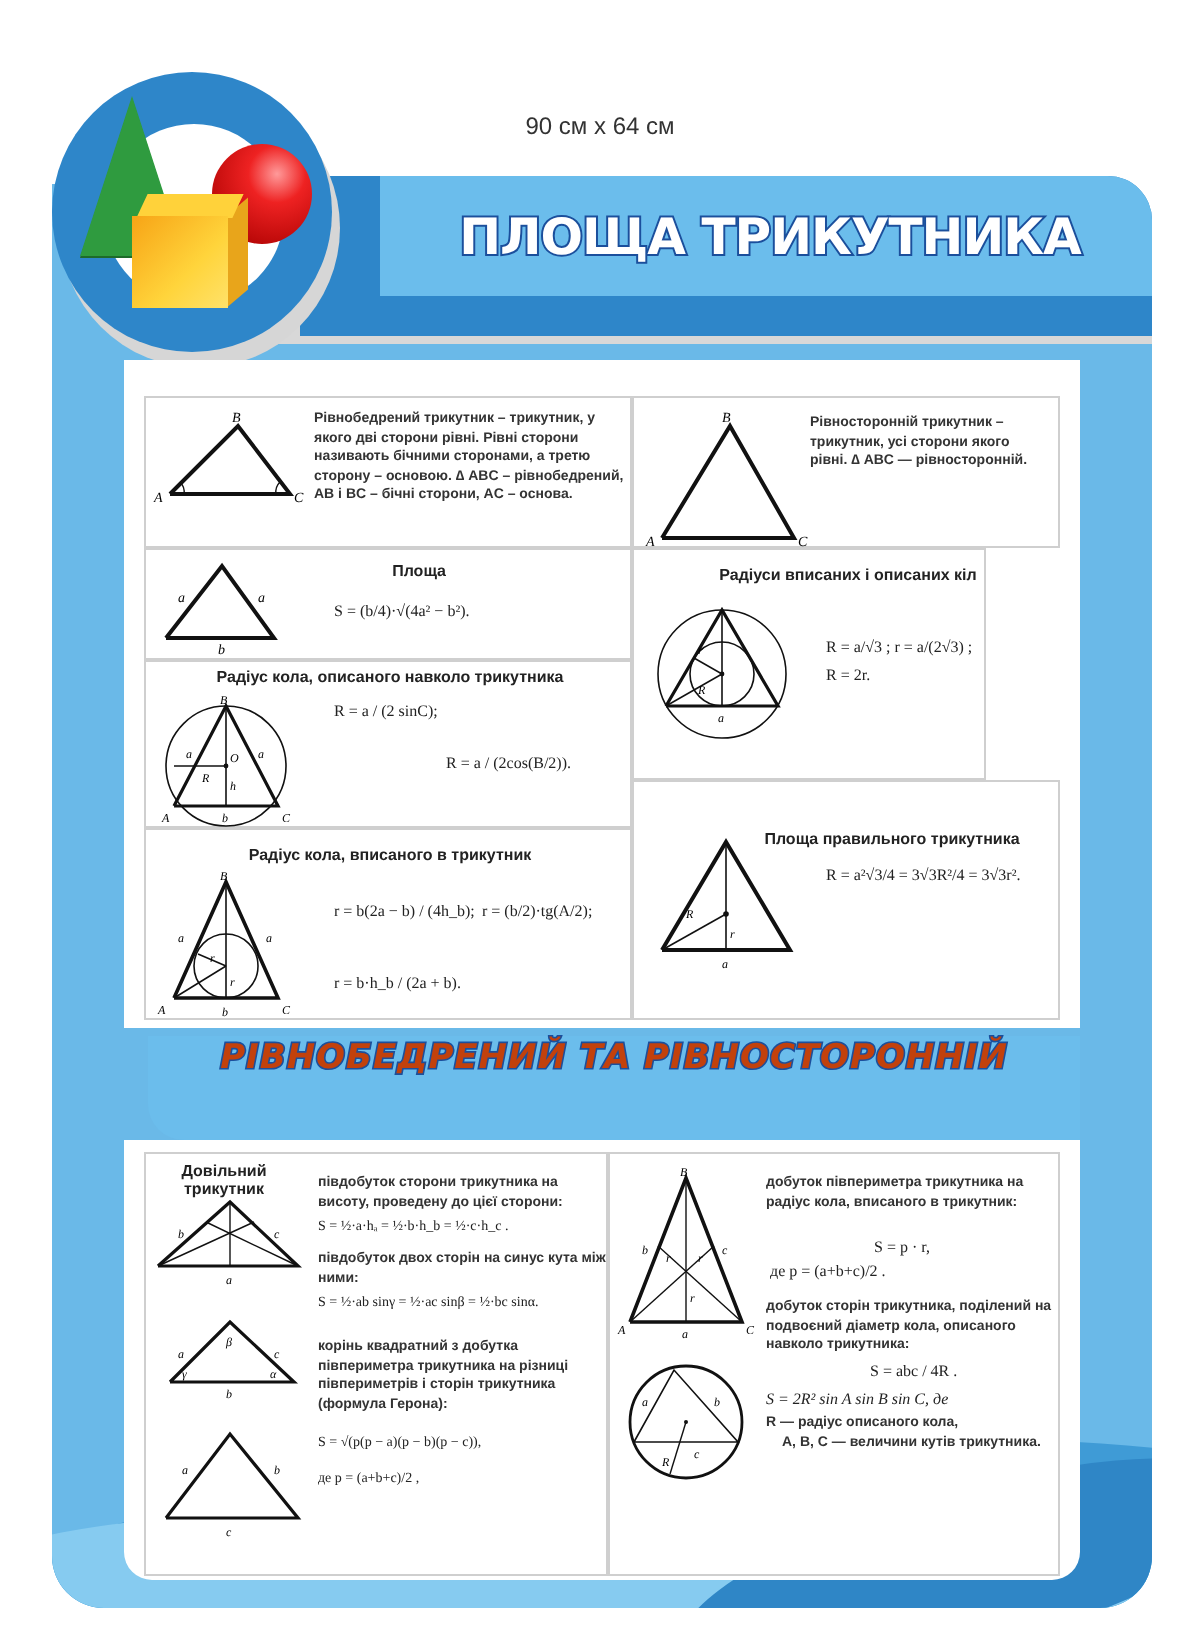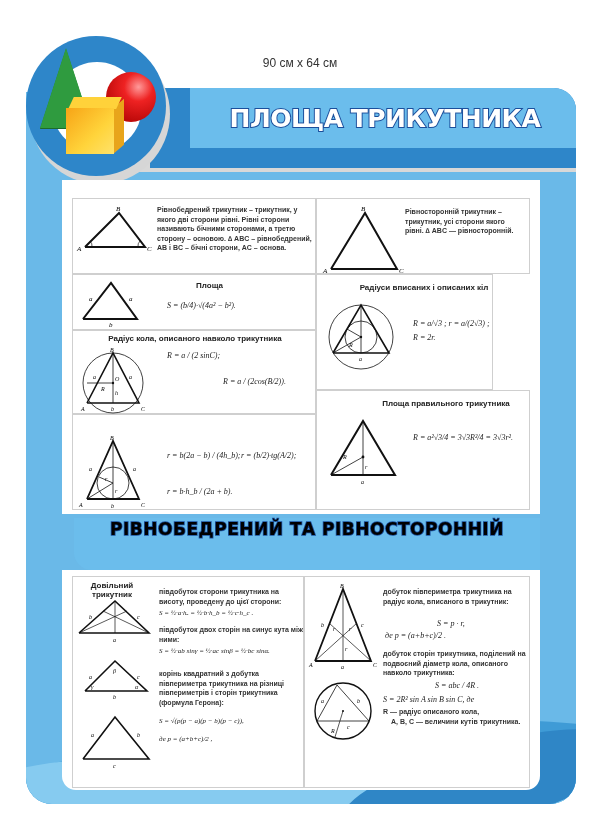--- a/index.html
+++ b/index.html
@@ -30,27 +30,27 @@
   .cube-front { position: absolute; left: 66px; top: 108px; width: 48px; height: 46px; background: linear-gradient(135deg, #f7a416, #ffd43b 60%, #ffe26a); }
   .cube-side { position: absolute; left: 114px; top: 103px; width: 10px; height: 46px; background: #e8a51b; transform: skewY(-40deg); }
 
   
   .panel { position: absolute; background: #ffffff; }
   .panel-top { left: 62px; top: 180px; width: 478px; height: 334px; }
   .panel-bottom { left: 62px; top: 570px; width: 478px; height: 220px; border-radius: 0 0 14px 14px; }
 
   
   .sec2 { position: absolute; left: 74px; top: 518px; width: 466px; height: 52px; background: #6bbdec; border-radius: 0 0 0 18px; }
-  .sec2-title { position: absolute; left: 74px; top: 518px; width: 466px; text-align: center; font-family: "DejaVu Sans", sans-serif; font-weight: bold; font-size: 17px; line-height: 23px; color: #000000; -webkit-text-stroke: 1.6px #1b4f9c; paint-order: stroke fill; letter-spacing: 0.5px; }
+  .sec2-title { position: absolute; left: 74px; top: 518px; width: 466px; text-align: center; font-family: "DejaVu Sans", sans-serif; font-weight: bold; font-size: 17px; line-height: 23px; color: #c2410c; -webkit-text-stroke: 1.6px #1b4f9c; paint-order: stroke fill; letter-spacing: 0.5px; font-style: italic; }
 
   
   .card { position: absolute; border: 1px solid #cfcfcf; background: #fff; }
   .ctitle { position: absolute; font-weight: bold; font-size: 8px; color: #222; text-align: center; }
   .txt { position: absolute; font-size: 7px; line-height: 9.5px; color: #333; font-weight: bold; }
-  .f { position: absolute; font-family: "Liberation Serif", serif; font-style: italic; font-size: 8px; color: #222; white-space: nowrap; }
+  .f { position: absolute; font-family: "Liberation Serif", serif; font-size: 8px; color: #222; white-space: nowrap; }
   svg { position: absolute; overflow: visible; }
 </style>
 </head>
 <body>
 
 <div class="dims">90 см x 64 см</div>
 
 <div class="frame">
   <div class="wave1"></div>
   <div class="wave2"></div>
@@ -128,20 +128,21 @@
     <text x="4" y="66" font-size="6" font-style="italic" font-family="Liberation Serif, serif">A</text>
     <text x="34" y="66" font-size="6" font-style="italic" font-family="Liberation Serif, serif">b</text>
     <text x="64" y="66" font-size="6" font-style="italic" font-family="Liberation Serif, serif">C</text>
   </svg>
   <div class="f" style="left:94px;top:20px;">R = a / (2 sinC);</div>
   <div class="f" style="left:94px;top:46px;margin-top:48px;">R = a² / (2h_b);</div>
   <div class="f" style="left:150px;top:46px;">R = a / (2cos(B/2)).</div>
 </div>
 
 <div class="card" style="left:72px;top:414px;width:244px;height:96px;">
+  <div class="ctitle" style="left:0;top:8px;width:244px;">Радіус кола, вписаного в трикутник</div>
   <svg width="80" height="76" style="left:4px;top:18px;">
     <polyline points="10,66 36,8 62,66 10,66" fill="none" stroke="#111" stroke-width="1.8"></polyline>
     <circle cx="36" cy="50" r="16" fill="none" stroke="#111" stroke-width="0.8"></circle>
     <line x1="36" y1="8" x2="36" y2="66" stroke="#111" stroke-width="0.8"></line>
     <line x1="10" y1="66" x2="36" y2="50" stroke="#111" stroke-width="0.8"></line>
     <line x1="36" y1="50" x2="22" y2="44" stroke="#111" stroke-width="0.8"></line>
     <text x="33" y="7" font-size="6" font-style="italic" font-family="Liberation Serif, serif">B</text>
     <text x="12" y="38" font-size="6" font-style="italic" font-family="Liberation Serif, serif">a</text>
     <text x="56" y="38" font-size="6" font-style="italic" font-family="Liberation Serif, serif">a</text>
     <text x="28" y="48" font-size="6" font-style="italic" font-family="Liberation Serif, serif">r</text>
@@ -167,21 +168,21 @@
     <circle cx="38" cy="40" r="1.2" fill="#111"></circle>
     <text x="26" y="30" font-size="6" font-style="italic" font-family="Liberation Serif, serif">r</text>
     <text x="26" y="50" font-size="6" font-style="italic" font-family="Liberation Serif, serif">R</text>
     <text x="36" y="64" font-size="6" font-style="italic" font-family="Liberation Serif, serif">a</text>
   </svg>
   <div class="f" style="left:96px;top:44px;">R = a/√3 ;  r = a/(2√3) ;</div>
   <div class="f" style="left:96px;top:58px;">R = 2r.</div>
 </div>
 
 <div class="card" style="left:316px;top:390px;width:214px;height:120px;">
-  <div class="ctitle" style="left:0;top:8px;width:214px;padding-left:44px;">Площа правильного трикутника</div>
+  <div class="ctitle" style="left:0;top:24px;width:214px;padding-left:44px;">Площа правильного трикутника</div>
   <svg width="80" height="84" style="left:8px;top:22px;">
     <polyline points="6,62 38,8 70,62 6,62" fill="none" stroke="#111" stroke-width="2"></polyline>
     <line x1="38" y1="8" x2="38" y2="62" stroke="#111" stroke-width="0.8"></line>
     <line x1="6" y1="62" x2="38" y2="44" stroke="#111" stroke-width="0.8"></line>
     <circle cx="38" cy="44" r="1.4" fill="#111"></circle>
     <text x="18" y="46" font-size="6" font-style="italic" font-family="Liberation Serif, serif">R</text>
     <text x="40" y="56" font-size="6" font-style="italic" font-family="Liberation Serif, serif">r</text>
     <text x="36" y="71" font-size="6" font-style="italic" font-family="Liberation Serif, serif">a</text>
   </svg>
   <div class="f" style="left:96px;top:42px;">R = a²√3/4 = 3√3R²/4 = 3√3r².</div>

